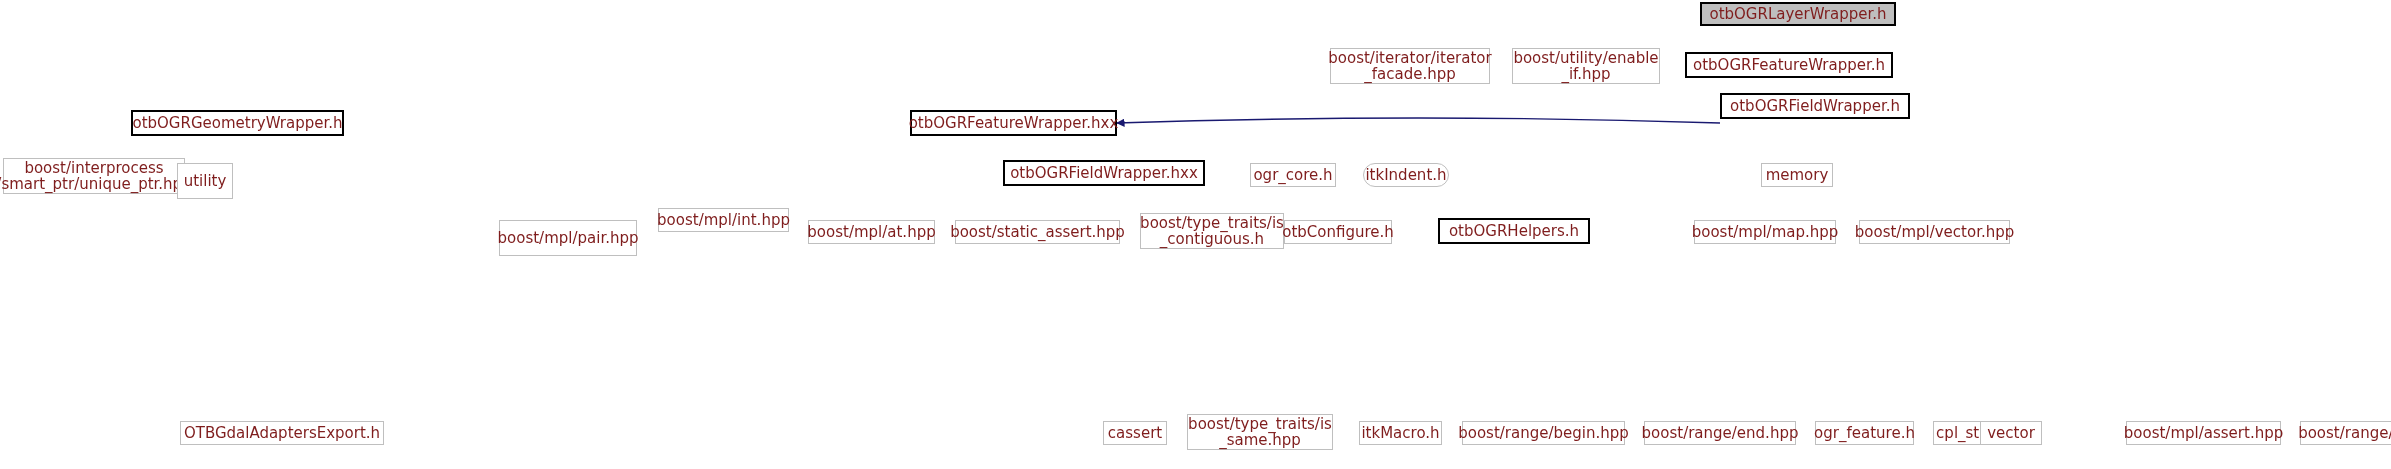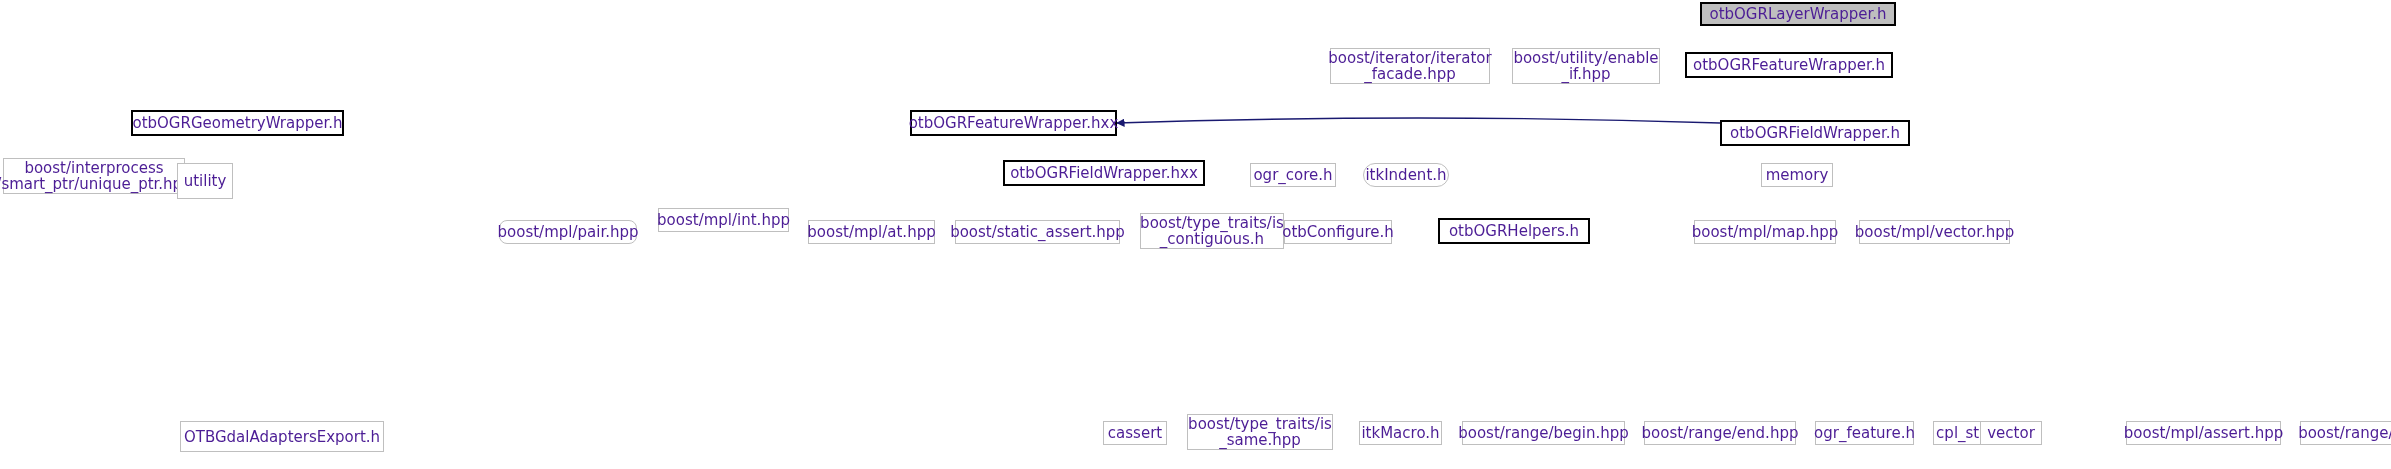--- a/index.html
+++ b/index.html
@@ -25,21 +25,21 @@
   }
   .node {
     position: absolute;
     box-sizing: border-box;
     display: flex;
     align-items: center;
     justify-content: center;
     text-align: center;
     background: #ffffff;
     border: 1px solid #bfbfbf;
-    color: #4c1d95;
+    color: #7f1d1d;
     font-size: 15px;
     line-height: 16px;
     white-space: pre-line;
     padding: 0 24px;
     z-index: 5;
   }
   .node.strong {
     border: 2px solid #000000;
   }
   .node.root {
@@ -115,39 +115,39 @@
   </svg>
   <div id="nodes">
       <div class="node root" style="left: 1700px; top: 2px; width: 196px; height: 24px;"><span>otbOGRLayerWrapper.h</span></div>
       <div class="node" style="left: 1330px; top: 48px; width: 160px; height: 36px;"><span>boost/iterator/iterator
 _facade.hpp</span></div>
       <div class="node" style="left: 1512px; top: 48px; width: 148px; height: 36px;"><span>boost/utility/enable
 _if.hpp</span></div>
       <div class="node strong" style="left: 1685px; top: 52px; width: 208px; height: 26px;"><span>otbOGRFeatureWrapper.h</span></div>
       <div class="node strong" style="left: 131px; top: 110px; width: 213px; height: 26px;"><span>otbOGRGeometryWrapper.h</span></div>
       <div class="node strong" style="left: 910px; top: 110px; width: 207px; height: 26px;"><span>otbOGRFeatureWrapper.hxx</span></div>
-      <div class="node strong" style="left: 1720px; top: 120px; width: 190px; height: 26px;"><span>otbOGRFieldWrapper.h</span></div>
+      <div class="node strong" style="left: 1720px; top: 93px; width: 190px; height: 26px;"><span>otbOGRFieldWrapper.h</span></div>
       <div class="node" style="left: 3px; top: 158px; width: 182px; height: 36px;"><span>boost/interprocess
 /smart_ptr/unique_ptr.hpp</span></div>
       <div class="node" style="left: 177px; top: 163px; width: 56px; height: 36px;"><span>utility</span></div>
       <div class="node strong" style="left: 1003px; top: 160px; width: 202px; height: 26px;"><span>otbOGRFieldWrapper.hxx</span></div>
       <div class="node" style="left: 1250px; top: 163px; width: 86px; height: 24px;"><span>ogr_core.h</span></div>
       <div class="node" style="left: 1363px; top: 163px; width: 86px; height: 24px; border-radius: 12px;"><span>itkIndent.h</span></div>
       <div class="node" style="left: 1761px; top: 163px; width: 72px; height: 24px;"><span>memory</span></div>
-      <div class="node" style="left: 499px; top: 220px; width: 138px; height: 24px; border-radius: 8px;"><span>boost/mpl/pair.hpp</span></div>
+      <div class="node" style="left: 499px; top: 220px; width: 138px; height: 36px;"><span>boost/mpl/pair.hpp</span></div>
       <div class="node" style="left: 658px; top: 208px; width: 131px; height: 24px;"><span>boost/mpl/int.hpp</span></div>
       <div class="node" style="left: 808px; top: 220px; width: 127px; height: 24px;"><span>boost/mpl/at.hpp</span></div>
       <div class="node" style="left: 955px; top: 220px; width: 165px; height: 24px;"><span>boost/static_assert.hpp</span></div>
       <div class="node" style="left: 1140px; top: 213px; width: 144px; height: 36px;"><span>boost/type_traits/is
 _contiguous.h</span></div>
       <div class="node" style="left: 1284px; top: 220px; width: 108px; height: 24px; justify-content: center;"><span>otbConfigure.h</span></div>
       <div class="node strong" style="left: 1438px; top: 218px; width: 152px; height: 26px;"><span>otbOGRHelpers.h</span></div>
       <div class="node" style="left: 1694px; top: 220px; width: 142px; height: 24px;"><span>boost/mpl/map.hpp</span></div>
       <div class="node" style="left: 1859px; top: 220px; width: 151px; height: 24px;"><span>boost/mpl/vector.hpp</span></div>
-      <div class="node" style="left: 180px; top: 421px; width: 204px; height: 31px;"><span>OTBGdalAdaptersExport.h</span></div>
+      <div class="node" style="left: 180px; top: 421px; width: 204px; height: 24px;"><span>OTBGdalAdaptersExport.h</span></div>
       <div class="node" style="left: 1103px; top: 421px; width: 64px; height: 24px;"><span>cassert</span></div>
       <div class="node" style="left: 1187px; top: 414px; width: 146px; height: 36px;"><span>boost/type_traits/is
 _same.hpp</span></div>
       <div class="node" style="left: 1359px; top: 421px; width: 83px; height: 24px;"><span>itkMacro.h</span></div>
       <div class="node" style="left: 1462px; top: 421px; width: 163px; height: 24px;"><span>boost/range/begin.hpp</span></div>
       <div class="node" style="left: 1644px; top: 421px; width: 152px; height: 24px;"><span>boost/range/end.hpp</span></div>
       <div class="node" style="left: 1815px; top: 421px; width: 99px; height: 24px;"><span>ogr_feature.h</span></div>
       <div class="node" style="left: 1933px; top: 421px; width: 93px; height: 24px;"><span>cpl_string.h</span></div>
       <div class="node" style="left: 1980px; top: 421px; width: 62px; height: 24px;"><span>vector</span></div>
       <div class="node" style="left: 2126px; top: 421px; width: 155px; height: 24px;"><span>boost/mpl/assert.hpp</span></div>

